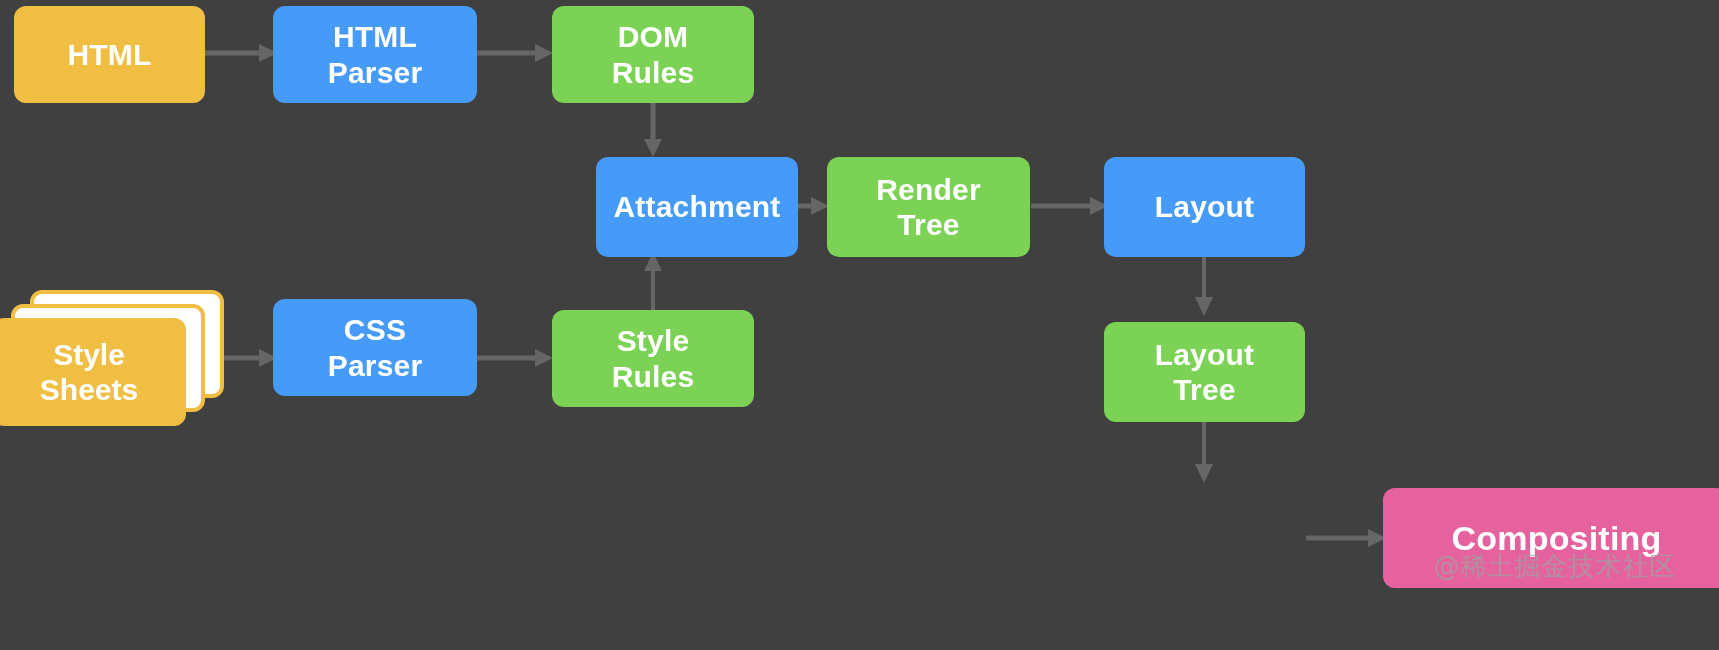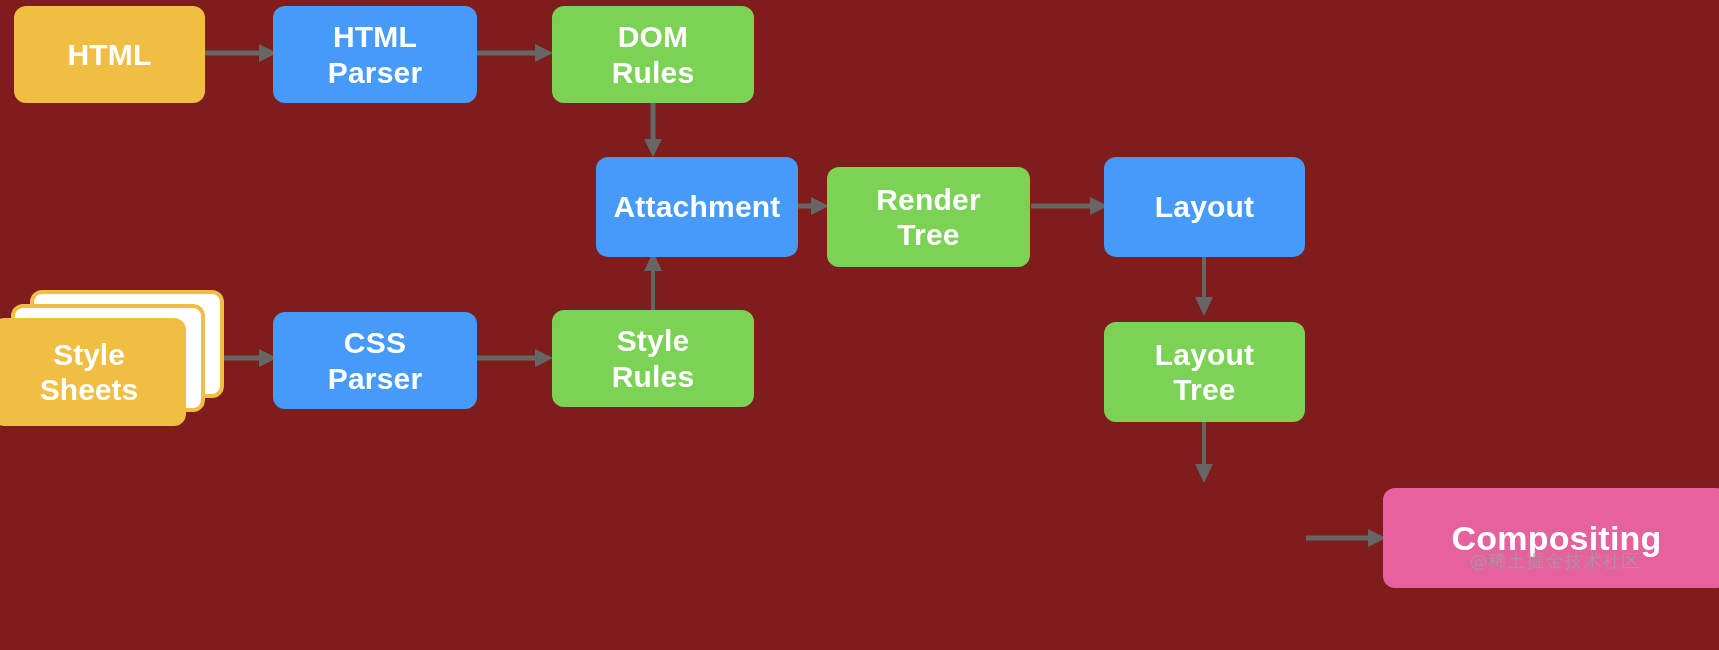--- a/index.html
+++ b/index.html
@@ -8,21 +8,21 @@
     padding: 0;
     background: #000000;
   }
   body {
     font-family: "Liberation Sans", sans-serif;
   }
   #canvas {
     position: relative;
     width: 1719px;
     height: 650px;
-    background: #7f1d1d;
+    background: #404040;
     overflow: hidden;
   }
 
   
   .node {
     position: absolute;
     border-radius: 12px;
     display: flex;
     align-items: center;
     justify-content: center;
@@ -72,21 +72,21 @@
   .edge {
     position: absolute;
     pointer-events: none;
   }
   .edge svg { display: block; overflow: visible; }
 
   
   .watermark {
     position: absolute;
     color: rgba(160,160,160,0.75);
-    font-size: 18px;
+    font-size: 26px;
     font-weight: normal;
     letter-spacing: 1px;
     white-space: nowrap;
     user-select: none;
     font-family: "DejaVu Sans", sans-serif;
   }
 </style>
 </head>
 <body>
 
@@ -180,21 +180,21 @@
 
   <div class="node green" style="left:552px; top:6px; width:202px; height:97px;">
     <span>DOM
 Rules</span>
   </div>
 
   <div class="node blue" style="left:552px; top:157px; width:202px; height:100px;margin-left:44px;">
     <span>Attachment</span>
   </div>
 
-  <div class="node green" style="left:827px; top:157px; width:203px; height:100px;margin-top:10px;">
+  <div class="node green" style="left:827px; top:157px; width:203px; height:100px;">
     <span>Render
 Tree</span>
   </div>
 
   <div class="node blue" style="left:1104px; top:157px; width:201px; height:100px;">
     <span>Layout</span>
   </div>
 
   <div class="node green" style="left:1104px; top:322px; width:201px; height:100px;">
     <span>Layout
@@ -210,21 +210,21 @@
 
   <div class="stack" style="left:-8px; top:290px; width:240px; height:136px;">
     <div class="sheet back" style="left:38px; top:0px; width:194px; height:108px;"></div>
     <div class="sheet back" style="left:19px; top:14px; width:194px; height:108px;"></div>
     <div class="sheet front" style="left:0px; top:28px; width:194px; height:108px;">
       <span>Style
 Sheets</span>
     </div>
   </div>
 
-  <div class="node blue" style="left:273px; top:312px; width:204px; height:97px;text-align:center;">
+  <div class="node blue" style="left:273px; top:299px; width:204px; height:97px;text-align:center;">
     <span>CSS
 Parser</span>
   </div>
 
   <div class="node green" style="left:552px; top:310px; width:202px; height:97px;">
     <span>Style
 Rules</span>
   </div>
 
 </div>

